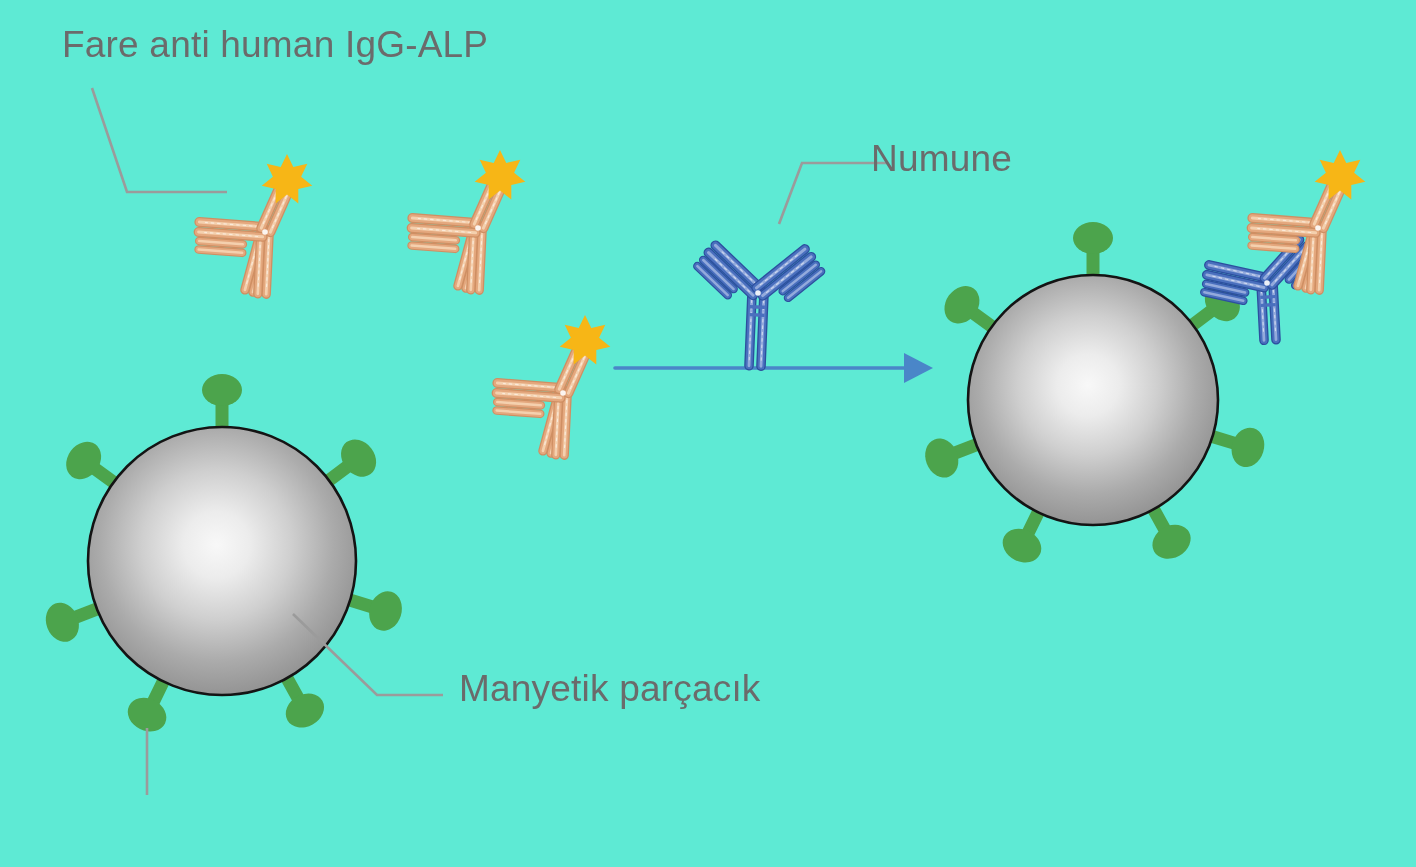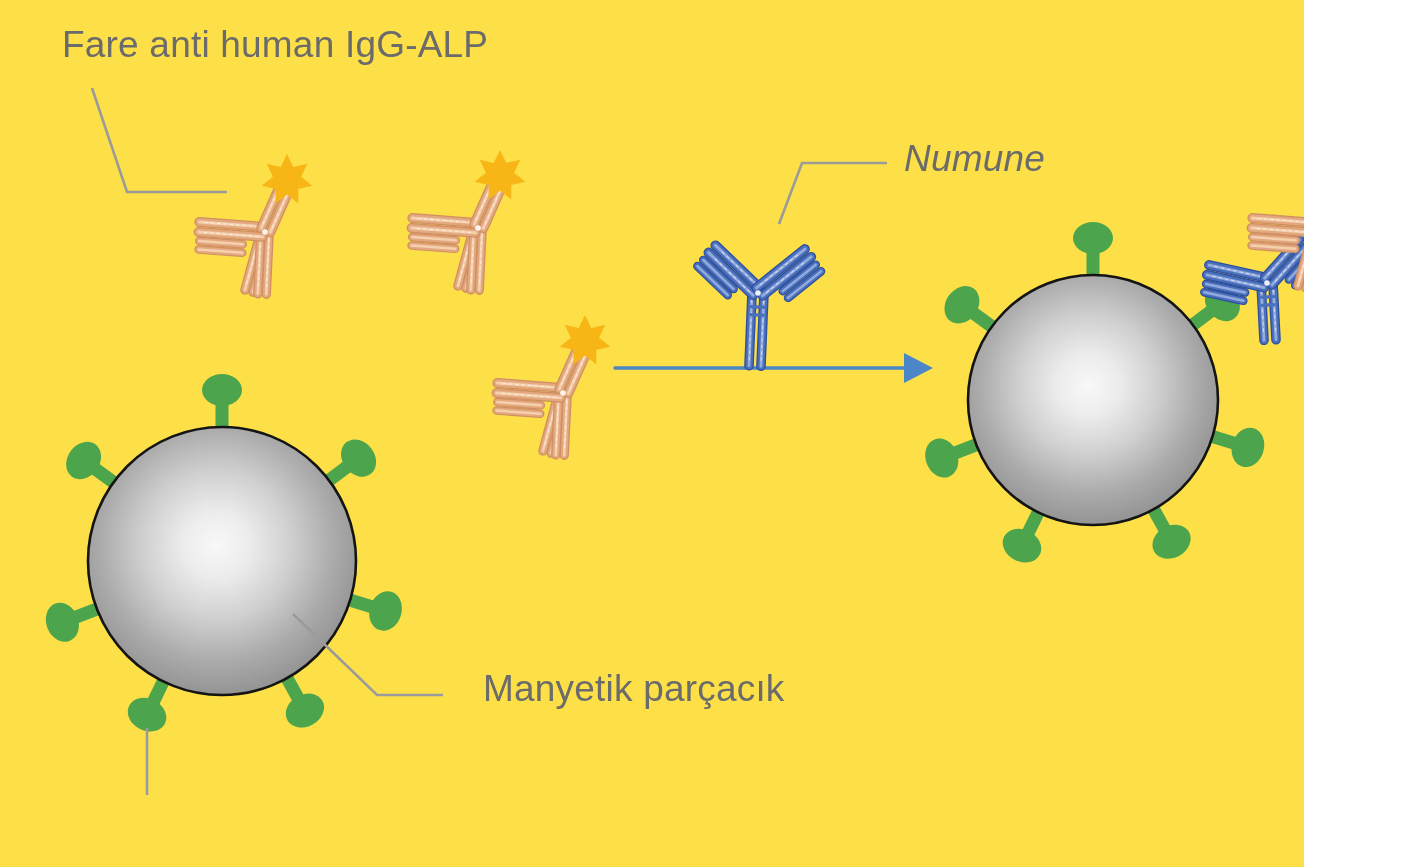--- a/index.html
+++ b/index.html
@@ -1,16 +1,16 @@
 <!DOCTYPE html>
 <html><head>
 <meta charset="utf-8">
 <style>
   html,body{margin:0;padding:0;background:#ffffff;}
-  .stage{position:relative;width:1304px;height:867px;background:#fde047;overflow:hidden;
+  .stage{position:relative;width:1416px;height:867px;background:#5eead4;overflow:hidden;
          font-family:"Liberation Sans",sans-serif;}
   .stage svg{position:absolute;left:0;top:0;}
   .lbl{position:absolute;font-size:37px;line-height:1.15;color:#6b6b6b;white-space:nowrap;
        letter-spacing:0.2px;}
 </style>
 </head>
 <body>
 
 <div class="stage">
   <svg id="scene" width="1416" height="867" viewBox="0 0 1416 867">
@@ -340,15 +340,15 @@
         <line x1="-1.726088480727153" y1="-8.427373170609037" x2="16.99411146057803" y2="-50.547823038545694" stroke="#ffffff" stroke-width="1.1" stroke-linecap="round" fill="none" stroke-dasharray="2.6 3.8" opacity="0.55"></line>
         <line x1="5.381334675208182" y1="0.20306923302672386" x2="28.569057743101286" y2="-51.969307669732764" stroke="#e4a87e" stroke-width="7.4" stroke-linecap="round" fill="none"></line>
         <line x1="5.381334675208182" y1="0.20306923302672386" x2="28.569057743101286" y2="-51.969307669732764" stroke="#f4d0ae" stroke-width="2.9600000000000004" stroke-linecap="round" fill="none"></line>
         <line x1="7.412027005475419" y1="-4.365988510074562" x2="26.1322269467806" y2="-46.48643837801122" stroke="#ffffff" stroke-width="1.1" stroke-linecap="round" fill="none" stroke-dasharray="2.6 3.8" opacity="0.55"></line>
         <polygon points="22.0,-78.0 28.3,-65.1 42.3,-68.2 36.1,-55.2 47.3,-46.2 33.3,-43.0 33.3,-28.6 22.0,-37.5 10.7,-28.6 10.7,-43.0 -3.3,-46.2 7.9,-55.2 1.7,-68.2 15.7,-65.1" fill="#f7b616"></polygon>
         <circle cx="0" cy="0" r="2.8" fill="#ffffff" opacity="0.9"></circle>
       </g>
     </svg>
 
   <div class="lbl" style="left: 62px; top: 24px; color: rgb(107, 107, 107);">Fare anti human IgG-ALP</div>
-  <div class="lbl" style="left: 904px; top: 138px; color: rgb(107, 107, 107); font-style: italic;">Numune</div>
-  <div class="lbl" style="left: 459px; top: 668px; color: rgb(107, 107, 107); margin-left: 24px;">Manyetik parçacık</div>
+  <div class="lbl" style="left: 871px; top: 138px; color: rgb(107, 107, 107);">Numune</div>
+  <div class="lbl" style="left: 459px; top: 668px; color: rgb(107, 107, 107);">Manyetik parçacık</div>
 </div>
 
 </body></html>

